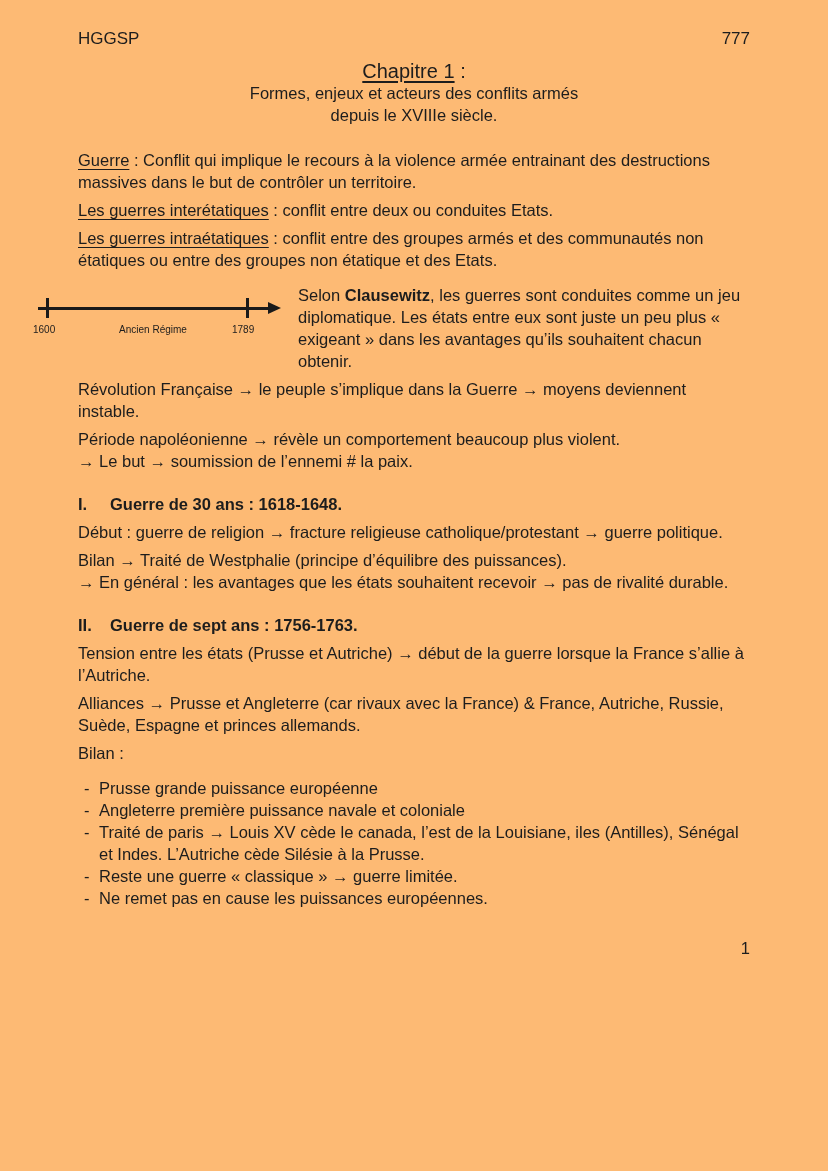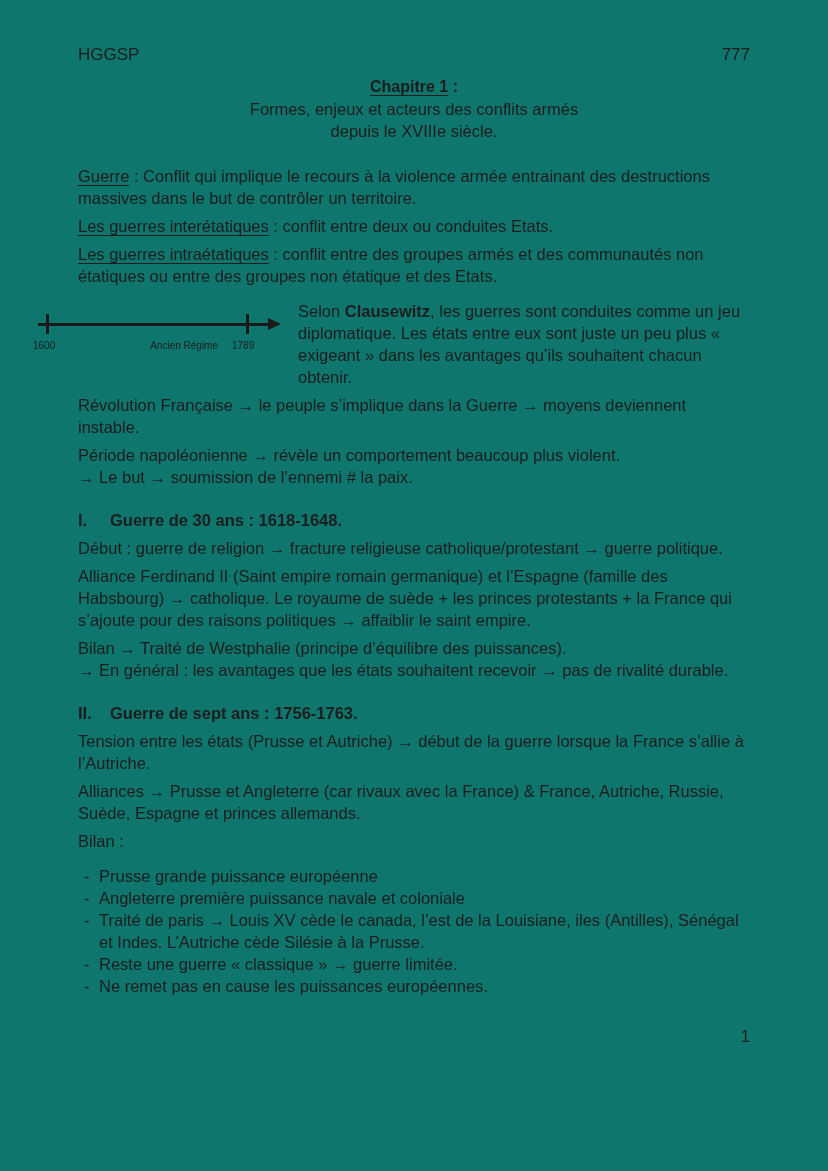--- a/index.html
+++ b/index.html
@@ -1,50 +1,50 @@
 <!DOCTYPE html>
 <html lang="fr"><head>
 <meta charset="utf-8">
 <style>
   html,body { margin:0; padding:0; background:#e8e8e8; }
   .page {
     position:relative;
     width:828px; height:1171px;
     margin:0 auto;
-    background:#0f766e;
+    background:#fdba74;
     box-sizing:border-box;
-    padding:44px 78px 0 78px;
+    padding:28px 78px 0 78px;
     font-family:"Liberation Sans", sans-serif;
     font-size:16.5px;
     line-height:22px;
     color:#1d1d1d;
     overflow:hidden;
   }
   .header { display:flex; justify-content:space-between; font-size:17px; }
   .title-block { text-align:center; margin-top:10px; }
-  .title-main { font-weight:bold; font-size:16px; }
+  .title-main { font-weight:normal; font-size:20px; }
   .u { text-decoration:underline; text-underline-offset:2.5px; }
   p { margin:6px 0 0 0; }
   p.first-def { margin-top:23px; }
   .sec-head { display:flex; font-weight:bold; margin:21px 0 5px 0; }
   .sec-num { width:32px; flex-shrink:0; }
 
   
   .timeline-row { display:flex; margin-top:13px; }
   .timeline-box { width:220px; flex-shrink:0; position:relative; }
   .tl-canvas { position:absolute; left:-40px; top:14px; width:250px; height:60px; }
   .tl-line { position:absolute; left:0; top:9px; width:232px; height:2.5px; background:#1a1a1a; }
   .tl-arrow { position:absolute; left:230px; top:3.5px; width:0; height:0;
               border-left:13px solid #1a1a1a; border-top:6.5px solid transparent; border-bottom:6.5px solid transparent; }
   .tl-tick { position:absolute; top:0; width:2.5px; height:20px; background:#1a1a1a; }
   .tick-left { left:8px; }
   .tick-right { left:208px; }
   .tl-label { position:absolute; top:25px; font-size:10px; line-height:14px; }
   .lbl-start { left:-5px; }
-  .lbl-mid { left:50px; width:130px; text-align:right; }
+  .lbl-mid { left:50px; width:130px; text-align:center; }
   .lbl-end { left:194px; }
   .clausewitz { flex:1; margin:0; max-width:458px; }
 
   .bullets { list-style:none; margin:13px 0 0 0; padding:0; }
   .bullets li { display:flex; }
   .dash { width:21px; padding-left:6px; box-sizing:border-box; flex-shrink:0; }
   .bullet-text { flex:1; }
   .page-num { text-align:right; margin-top:28px; }
 </style>
 </head>
@@ -91,21 +91,20 @@
     <span>→ Le but → soumission de l’ennemi # la paix.</span>
   </p>
 
   <div class="sec-head">
     <span class="sec-num">I.</span>
     <span>Guerre de 30 ans : 1618-1648.</span>
   </div>
 
   <p>Début : guerre de religion → fracture religieuse catholique/protestant → guerre politique.</p>
 
-  <p>Alliance Ferdinand II (Saint empire romain germanique) et l’Espagne (famille des Habsbourg) → catholique. Le royaume de suède + les princes protestants + la France qui s’ajoute pour des raisons politiques → affaiblir le saint empire.</p>
 
   <p>
     <span>Bilan → Traité de Westphalie (principe d’équilibre des puissances).</span><br>
     <span>→ En général : les avantages que les états souhaitent recevoir → pas de rivalité durable.</span>
   </p>
 
   <div class="sec-head">
     <span class="sec-num">II.</span>
     <span>Guerre de sept ans : 1756-1763.</span>
   </div>

